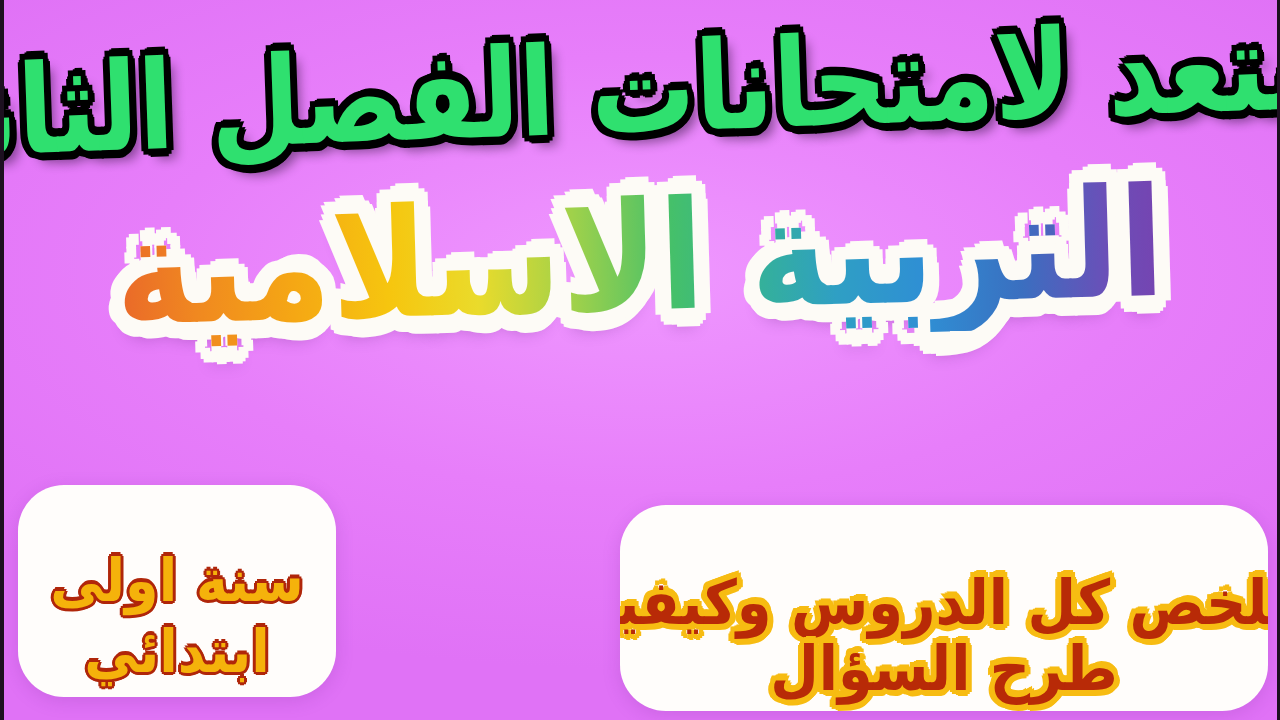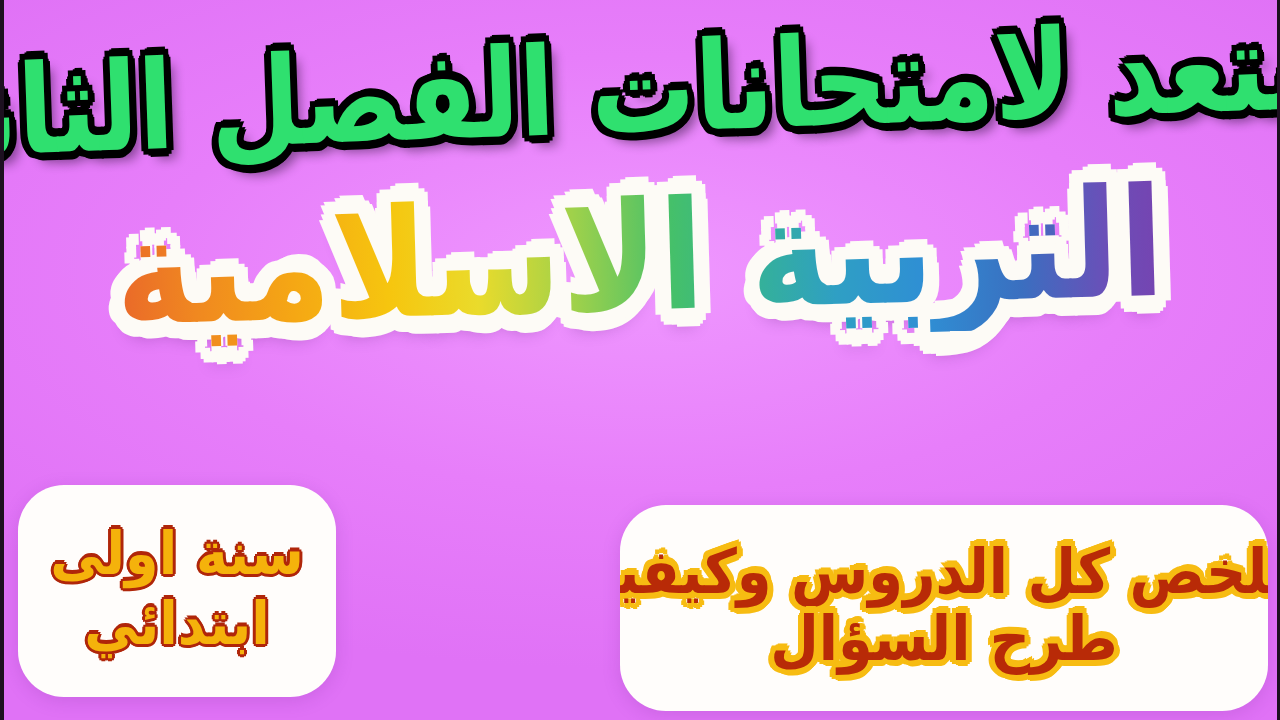--- a/index.html
+++ b/index.html
@@ -132,21 +132,21 @@
 
   
   .card {
     position: absolute;
     background: #fffdfb;
     border-radius: 46px;
     box-shadow: 0 4px 18px rgba(110,40,150,0.18);
     display: flex;
     flex-direction: column;
     align-items: center;
-    justify-content: center;
+    justify-content: flex-end;
     z-index: 20;
     overflow: hidden;
   }
   #card-grade {
     left: 18px;
     top: 485px;
     width: 318px;
     height: 212px;
     padding: 6px 12px 10px;
     box-sizing: border-box;

